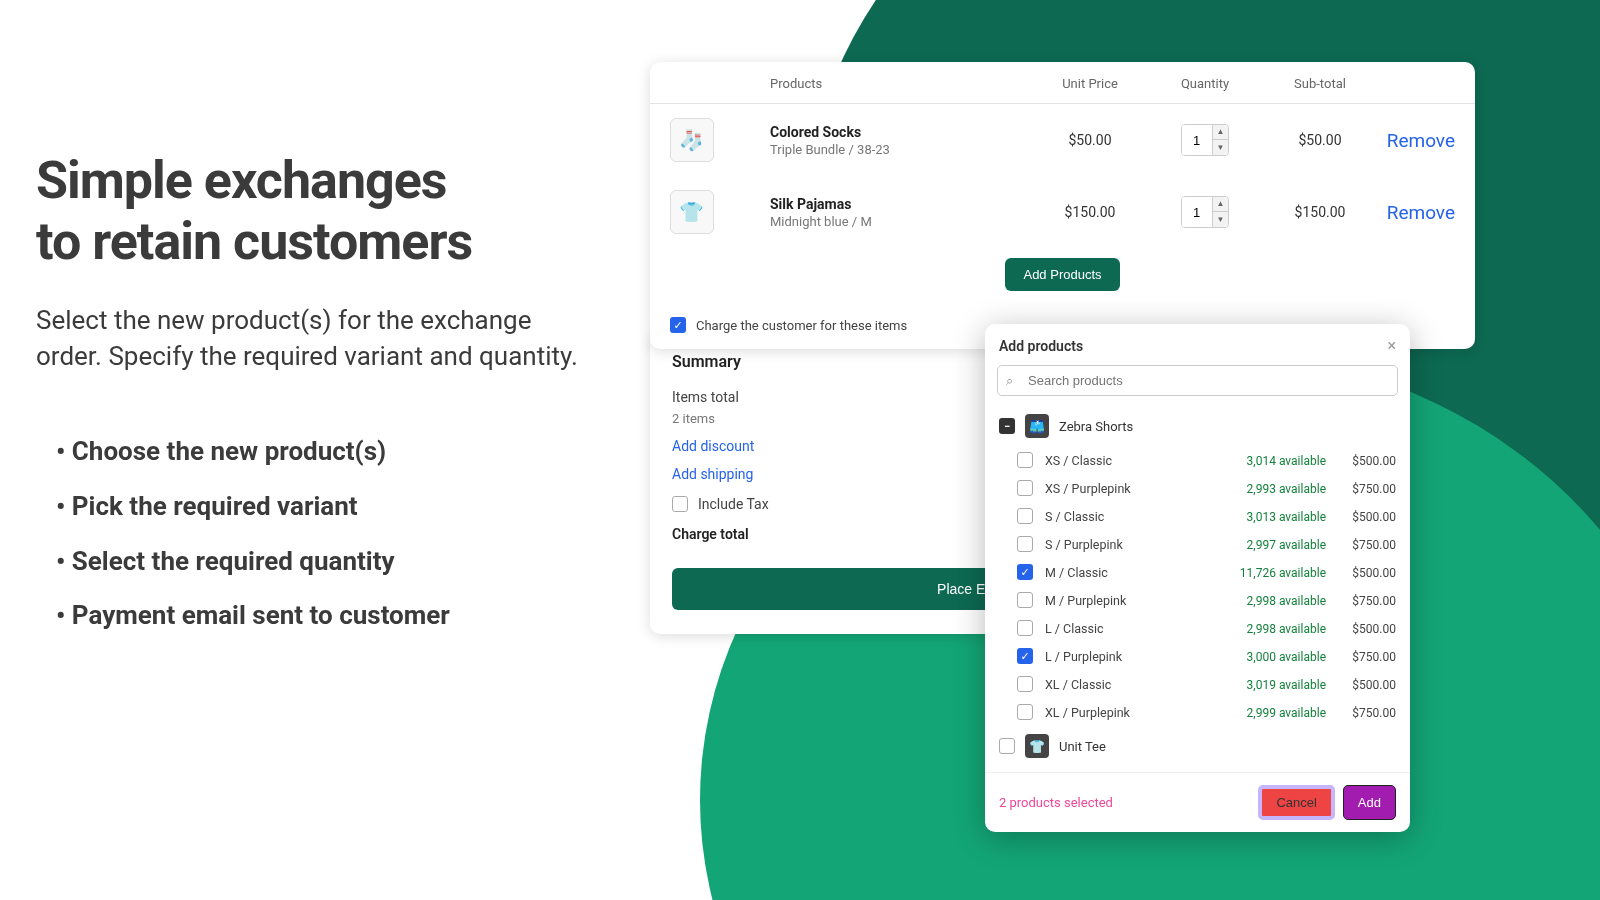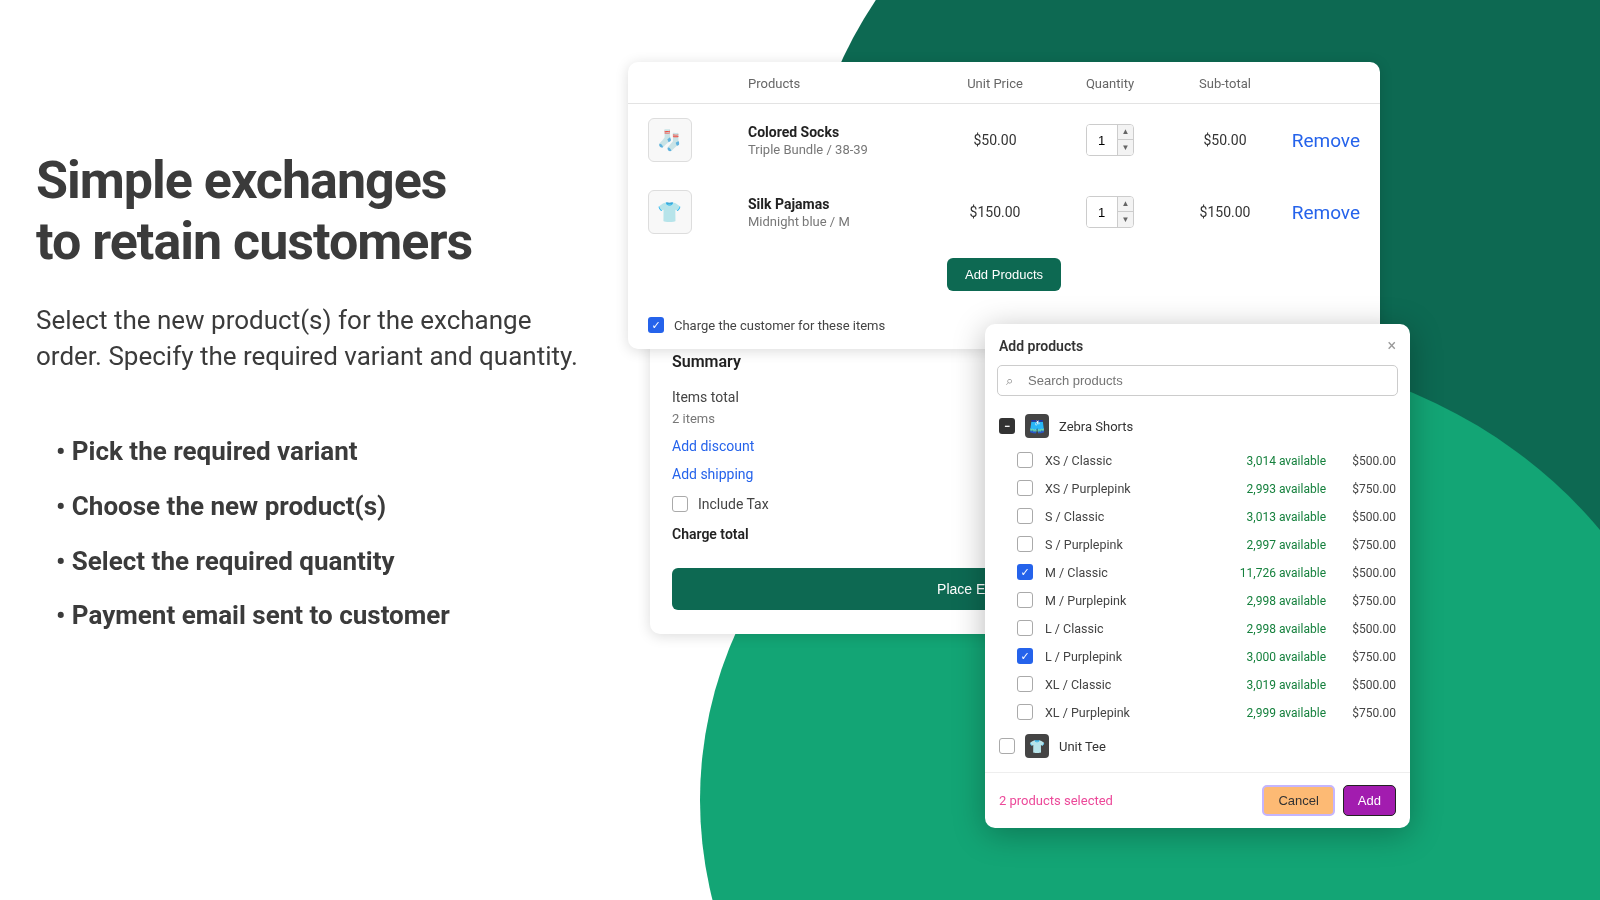--- a/index.html
+++ b/index.html
@@ -7,21 +7,21 @@
 .bg-shape-1{position:absolute;top:-200px;right:-100px;width:900px;height:900px;background:#0d6952;border-radius:50%;z-index:0}
 .bg-shape-2{position:absolute;bottom:-350px;right:-100px;width:1000px;height:900px;background:#13a575;border-radius:50%;z-index:1}
 .diag{position:absolute;top:0;left:0;width:100%;height:100%;z-index:2;background:linear-gradient(105deg,#fff 0%,#fff 40%,transparent 40.1%)}
 .left{position:absolute;left:36px;top:150px;width:560px;z-index:5}
 .left h1{font-size:52px;font-weight:700;color:#3b3b3b;line-height:1.18;margin-bottom:30px;letter-spacing:-1px}
 .left .sub{font-size:26px;color:#3b3b3b;line-height:1.38;margin-bottom:50px}
 .left ul{list-style:none;padding-left:20px}
 .left li{font-size:26px;font-weight:700;color:#3b3b3b;line-height:2.1}
 .left li::before{content:"• ";font-weight:700}
 .card{background:#fff;border-radius:10px;box-shadow:0 2px 14px rgba(0,0,0,0.14)}
-.card1{position:absolute;top:62px;left:628px;width:752px;z-index:10}
+.card1{position:absolute;top:62px;left:650px;width:825px;z-index:10}
 .thead{display:flex;padding:14px 20px 12px 20px;border-bottom:1px solid #e3e3e3;font-size:13px;color:#666}
 .thead .c1{flex:0 0 100px}
 .thead .c2{flex:1}
 .thead .c3{flex:0 0 110px;text-align:center}
 .thead .c4{flex:0 0 120px;text-align:center}
 .thead .c5{flex:0 0 110px;text-align:center}
 .thead .c6{flex:0 0 80px}
 .prow{display:flex;align-items:center;padding:14px 20px;font-size:14px;color:#333}
 .prow .c1{flex:0 0 100px}
 .prow .c2{flex:1}
@@ -63,36 +63,36 @@
 .phead .thumb2{width:24px;height:24px;border-radius:4px;background:#444;display:flex;align-items:center;justify-content:center;font-size:13px}
 .vrow{display:flex;align-items:flex-end;padding:6px 14px 6px 32px;font-size:12.5px;color:#444}
 .vrow .cb{flex:0 0 16px;margin-right:12px}
 .vrow .vname{flex:1}
 .vrow .avail{flex:0 0 100px;text-align:right;font-size:12px;color:#15803d}
 .vrow .vprice{flex:0 0 70px;text-align:right;font-size:12px}
 .modal-ft{display:flex;justify-content:space-between;align-items:center;padding:12px 14px;border-top:1px solid #eee;margin-top:6px}
 .modal-ft .sel{font-size:13px;color:#ec4899}
 .modal-ft .fbtn{display:flex;gap:8px}
 .modal-ft button{padding:6px 14px;border-radius:5px;font-size:13px;cursor:pointer}
-.modal-ft .cancel{background:#fdba74;border:2px solid #c4b5fd;color:#333}
+.modal-ft .cancel{background:#ef4444;border:4px solid #c4b5fd;color:#333}
 .modal-ft .add{background:#a21caf;border:1px solid #222;color:#fff}
 </style>
 </head>
 <body>
 
 <div class="bg-shape-1"></div>
 <div class="bg-shape-2"></div>
 <div class="diag"></div>
 
 <div class="left">
   <h1><span>Simple exchanges</span><br><span>to retain customers</span></h1>
   <p class="sub">Select the new product(s) for the exchange order. Specify the required variant and quantity.</p>
   <ul>
+    <li>Choose the new product(s)</li>
     <li>Pick the required variant</li>
-    <li>Choose the new product(s)</li>
     <li>Select the required quantity</li>
     <li>Payment email sent to customer</li>
   </ul>
 </div>
 
 <div class="card card1">
   <div class="thead">
     <div class="c1"></div>
     <div class="c2">Products</div>
     <div class="c3">Unit Price</div>
@@ -100,21 +100,21 @@
     <div class="c5">Sub-total</div>
     <div class="c6"></div>
   </div>
   <div id="prows">
       <div class="prow">
     <div class="c1">
           <div class="thumb">🧦</div>
         </div>
     <div class="c2">
           <div class="pname">Colored Socks</div>
-          <div class="pvar">Triple Bundle / 38-39</div>
+          <div class="pvar">Triple Bundle / 38-23</div>
         </div>
     <div class="c3">$50.00</div>
     <div class="c4">
           <div class="qty">
             <input value="1" style="">
             <div class="btns">
               <span>▲</span>
               <span>▼</span>
             </div>
           </div>

